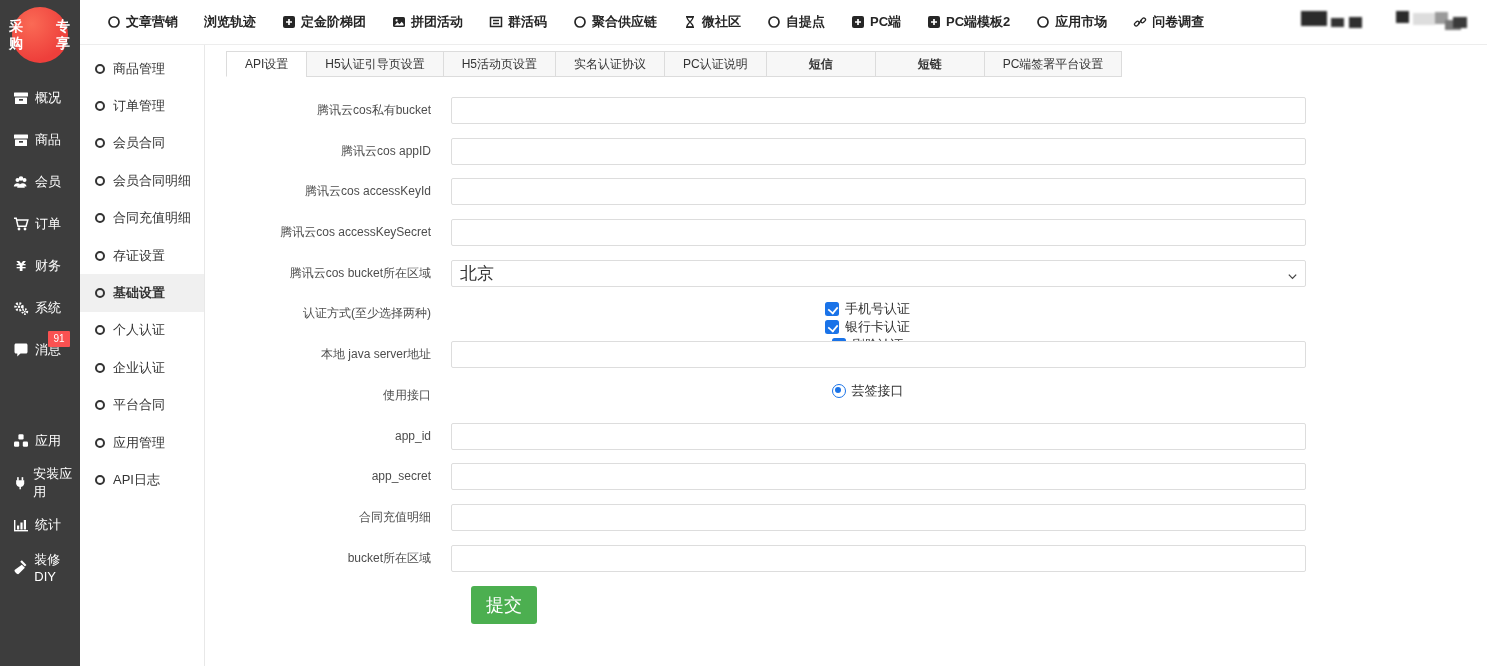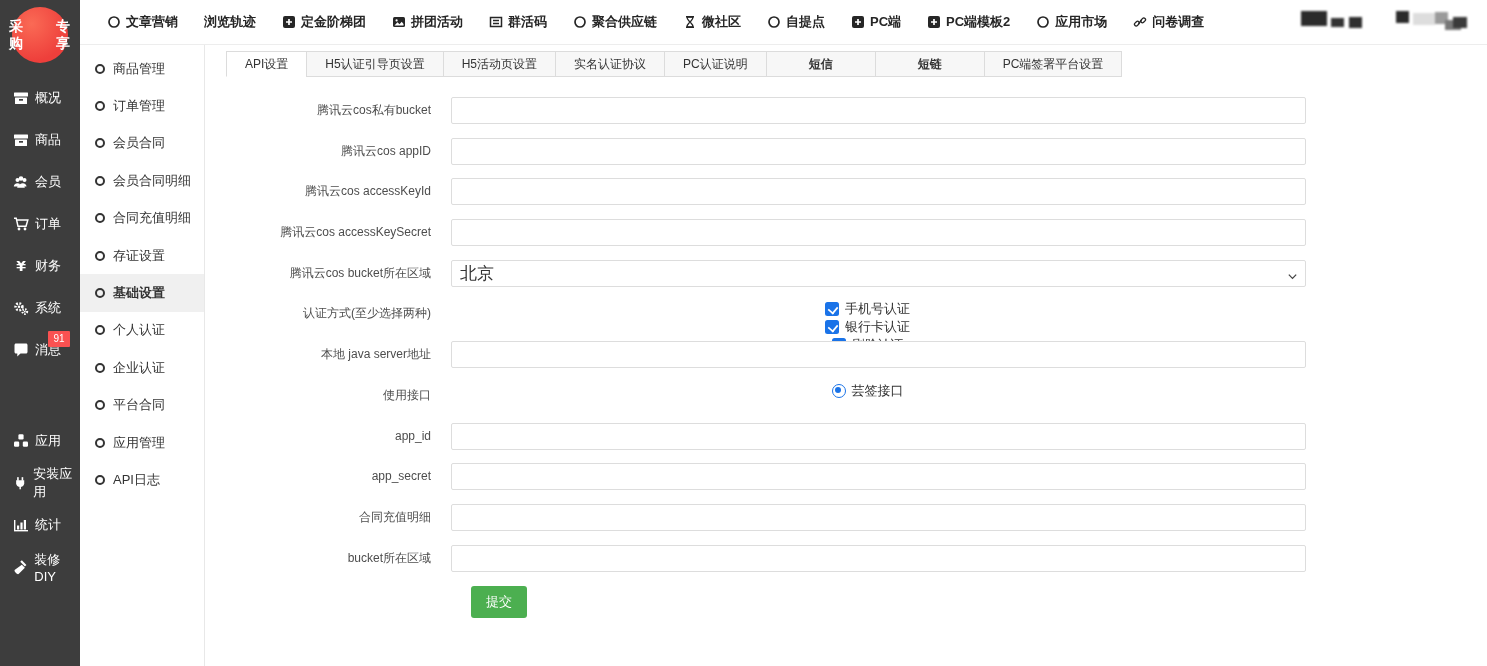--- a/index.html
+++ b/index.html
@@ -66,21 +66,21 @@
   .inline-opts { display:flex; align-items:center; height:27px;flex-direction:column; }
   .opt { display:flex; align-items:center; margin-right:22px; font-size:13px; color:#333; cursor:pointer; }
   .cbox { width:14px; height:14px; border-radius:2.5px; background:#1a73e8; margin-right:6px; position:relative; }
   .cbox::after { content:""; position:absolute; left:3.5px; top:2px; width:6px; height:8px;
     border:solid #fff; border-width:0 2px 2px 0; transform:rotate(40deg) scale(.85); }
   .rdo { width:14px; height:14px; border-radius:50%; border:1.5px solid #1a73e8; margin-right:6px;
     position:relative; background:#fff; }
   .rdo::after { content:""; position:absolute; left:2.5px; top:2.5px; width:6px; height:6px;
     border-radius:50%; background:#1a73e8; }
   .submit-btn { margin-left:245px; margin-top:1px; background:#4caf50; color:#fff; border:none;
-    border-radius:3px; padding:7px 15px; font-size:13px; cursor:pointer;
+    border-radius:3px; padding:7px 15px; font-size:18px; cursor:pointer;
     font-family:"Liberation Sans","DejaVu Sans",sans-serif; }
 </style>
 </head>
 <body>
 
 <nav class="sidebar">
   <div class="logo">
     <span>采购</span>
     <span>专享</span>
   </div>

